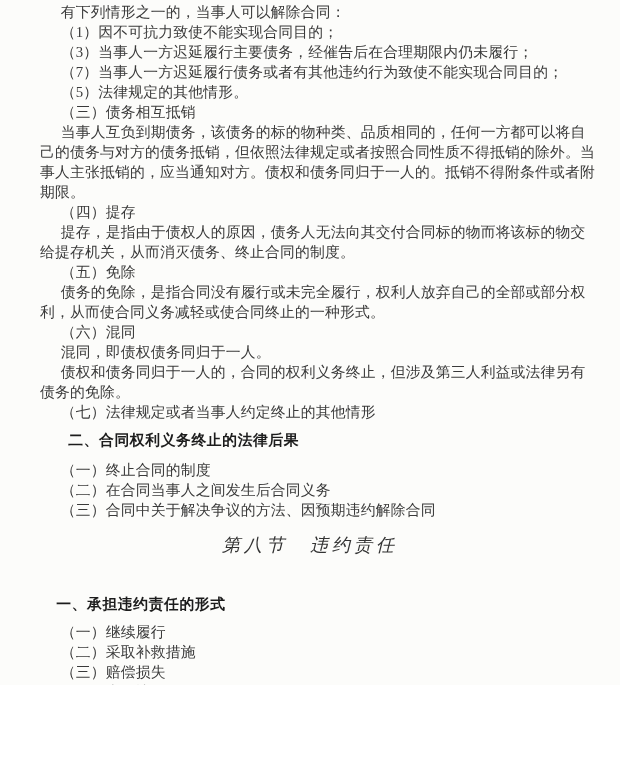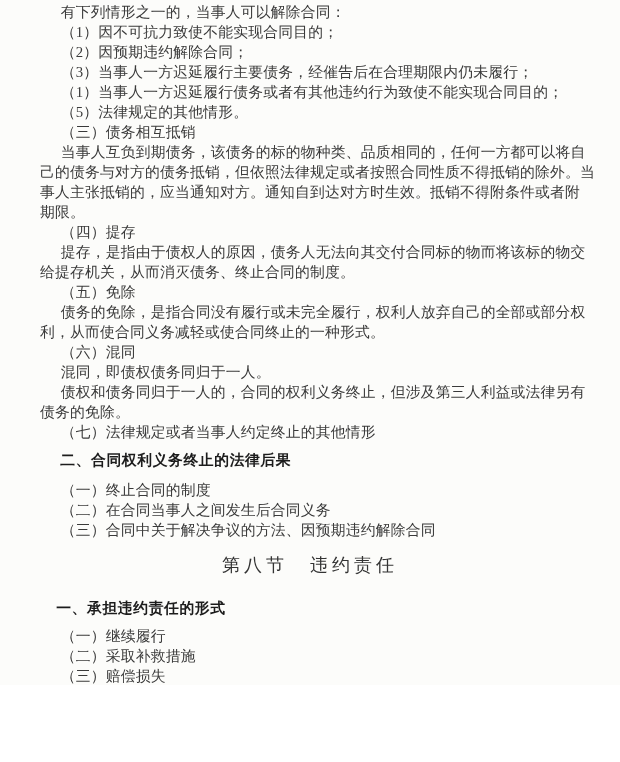--- a/index.html
+++ b/index.html
@@ -27,51 +27,51 @@
     letter-spacing: 0.2px;
   }
   .in { text-indent: 1.4em; }
   .hd {
     font-family: "Liberation Sans", "DejaVu Sans", sans-serif;
     font-weight: bold;
     color: var(--head, #1c1c1c);
     text-indent: 1.1em;
     letter-spacing: 0.6px;
   }
-  .hd1 { margin: 8px 0 10px 4px; }
+  .hd1 { margin: 8px 0 10px 12px; }
   .hd2 { margin: 0 13px 8px 0; }
   .hd3 { margin: 8px 0 8px 0; }
   .sec {
     font-size: 18px;
     line-height: 26px;
     text-align: center;
     text-indent: 0;
     padding: 0;
+    font-style: italic;
     letter-spacing: 4px;
     color: #333333;
-    margin: 12px 0 20px 0;
+    margin: 12px 0 36px 0;
   }
 </style>
 </head>
 <body>
 
 <div class="page">
 
   <div class="ln in">有下列情形之一的，当事人可以解除合同：</div>
 
   <div class="ln in">（1）因不可抗力致使不能实现合同目的；</div>
-  <div class="ln in">（2）因预期违约解除合同；</div>
   <div class="ln in">（3）当事人一方迟延履行主要债务，经催告后在合理期限内仍未履行；</div>
-  <div class="ln in">（1）当事人一方迟延履行债务或者有其他违约行为致使不能实现合同目的；</div>
+  <div class="ln in">（7）当事人一方迟延履行债务或者有其他违约行为致使不能实现合同目的；</div>
   <div class="ln in">（5）法律规定的其他情形。</div>
 
   <div class="ln in">（三）债务相互抵销</div>
   <div class="ln in">当事人互负到期债务，该债务的标的物种类、品质相同的，任何一方都可以将自</div>
   <div class="ln">己的债务与对方的债务抵销，但依照法律规定或者按照合同性质不得抵销的除外。当</div>
-  <div class="ln">事人主张抵销的，应当通知对方。通知自到达对方时生效。抵销不得附条件或者附</div>
+  <div class="ln">事人主张抵销的，应当通知对方。债权和债务同归于一人的。抵销不得附条件或者附</div>
   <div class="ln">期限。</div>
 
   <div class="ln in">（四）提存</div>
   <div class="ln in">提存，是指由于债权人的原因，债务人无法向其交付合同标的物而将该标的物交</div>
   <div class="ln">给提存机关，从而消灭债务、终止合同的制度。</div>
 
   <div class="ln in">（五）免除</div>
   <div class="ln in">债务的免除，是指合同没有履行或未完全履行，权利人放弃自己的全部或部分权</div>
   <div class="ln">利，从而使合同义务减轻或使合同终止的一种形式。</div>
 

